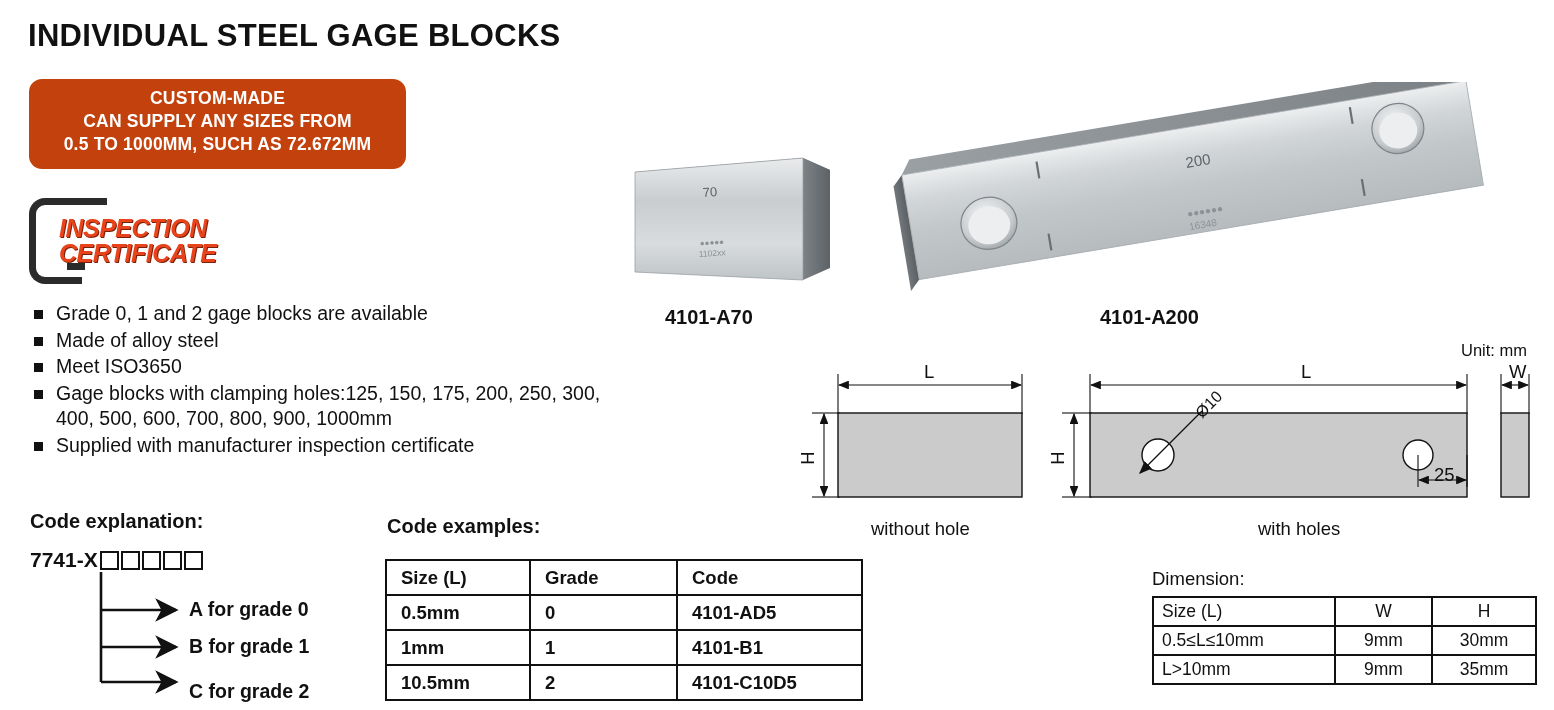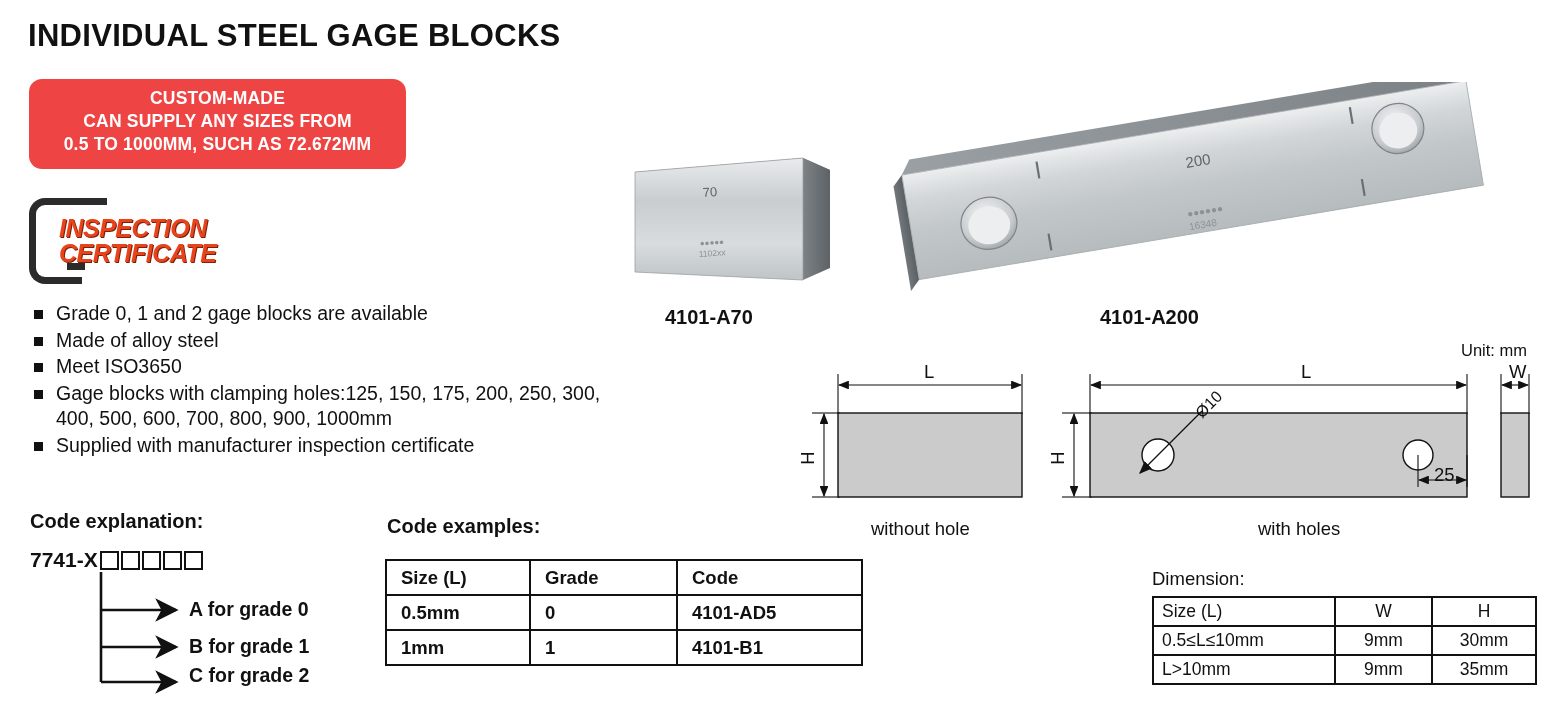--- a/index.html
+++ b/index.html
@@ -10,21 +10,21 @@
   }
   .abs{position:absolute;}
 
   
   #page-title{
     left:28px;top:18px;font-size:31px;font-weight:bold;letter-spacing:.3px;color:#111;
   }
 
   
   #custom-badge{
-    left:29px;top:79px;width:377px;height:90px;background:#ef4444;border-radius:13px;
+    left:29px;top:79px;width:377px;height:90px;background:#c2410c;border-radius:13px;
     box-sizing:border-box;padding-top:8px;text-align:center;
   }
   #custom-badge div{
     color:#ffffff;font-weight:bold;font-size:17.5px;line-height:23px;letter-spacing:.2px;
   }
 
   
   #insp-logo{left:27px;top:196px;width:230px;height:82px;}
   #insp-logo .bracket{
     position:absolute;left:2px;top:2px;width:46px;height:72px;
@@ -149,40 +149,45 @@
     </defs>
 
     <path d="M73,0 L73,110" stroke="#111" stroke-width="2.6" fill="none"></path>
 
     <line x1="73" y1="38" x2="148" y2="38" stroke="#111" stroke-width="2.6" marker-end="url(#arw)"></line>
     <line x1="73" y1="75" x2="148" y2="75" stroke="#111" stroke-width="2.6" marker-end="url(#arw)"></line>
     <line x1="73" y1="110" x2="148" y2="110" stroke="#111" stroke-width="2.6" marker-end="url(#arw)"></line>
   </svg>
   <span class="lbl" style="left:161px;top:26px;">A for grade 0</span>
   <span class="lbl" style="left:161px;top:63px;">B for grade 1</span>
-  <span class="lbl" style="left:161px;top:92px;">C for grade 2</span>
+  <span class="lbl" style="left:161px;top:108px;">C for grade 2</span>
 </div>
 
 <div class="abs" id="code-ex-title">Code examples:</div>
 <table class="abs" id="code-table">
   <tbody>
       <tr>
     <td class="c1">Size (L)</td>
     <td class="c2">Grade</td>
     <td class="c3">Code</td>
   </tr>
   <tr>
     <td class="c1">0.5mm</td>
     <td class="c2">0</td>
     <td class="c3">4101-AD5</td>
   </tr>
   <tr>
     <td class="c1">1mm</td>
     <td class="c2">1</td>
     <td class="c3">4101-B1</td>
+  </tr>
+  <tr>
+    <td class="c1">10.5mm</td>
+    <td class="c2">2</td>
+    <td class="c3">4101-C10D5</td>
   </tr>
 </tbody>
   </table>
 
 <svg class="abs" style="left:625px;top:140px;" width="220" height="150">
   <defs>
     <linearGradient id="faceA" x1="0" y1="0" x2="0" y2="1">
       <stop offset="0%" stop-color="#e9ebec"></stop>
       <stop offset="35%" stop-color="#c9cdd0"></stop>
       <stop offset="70%" stop-color="#d8dcde"></stop>

